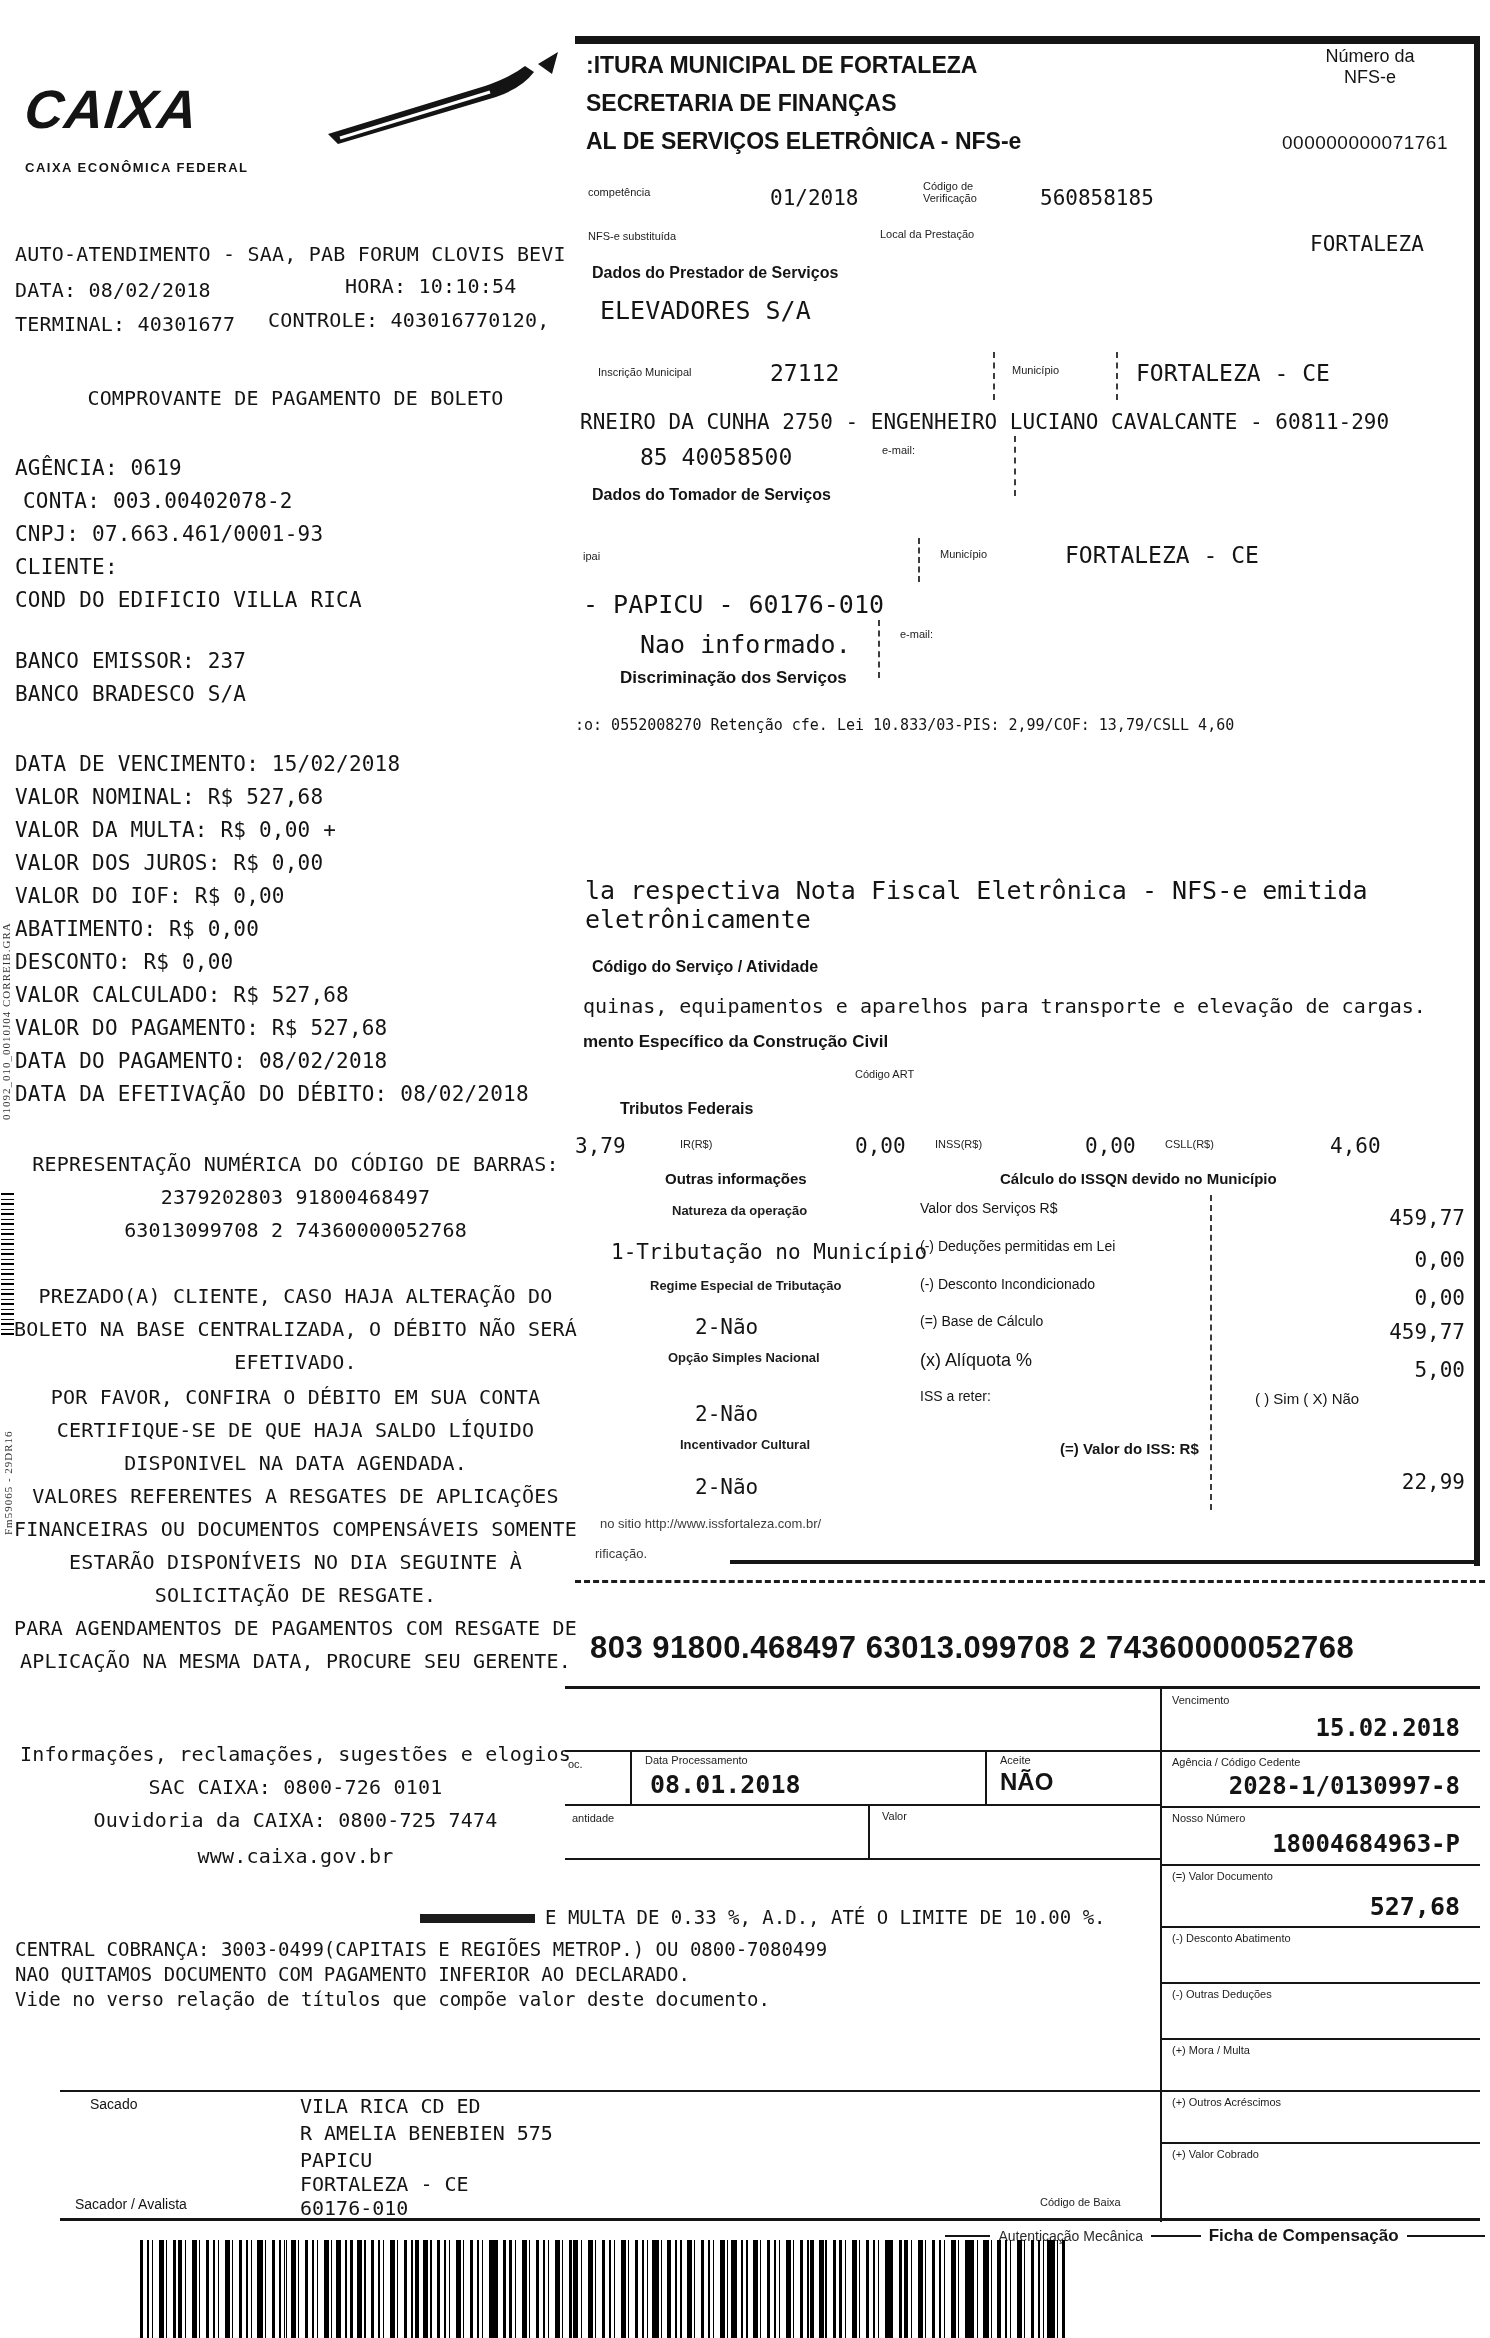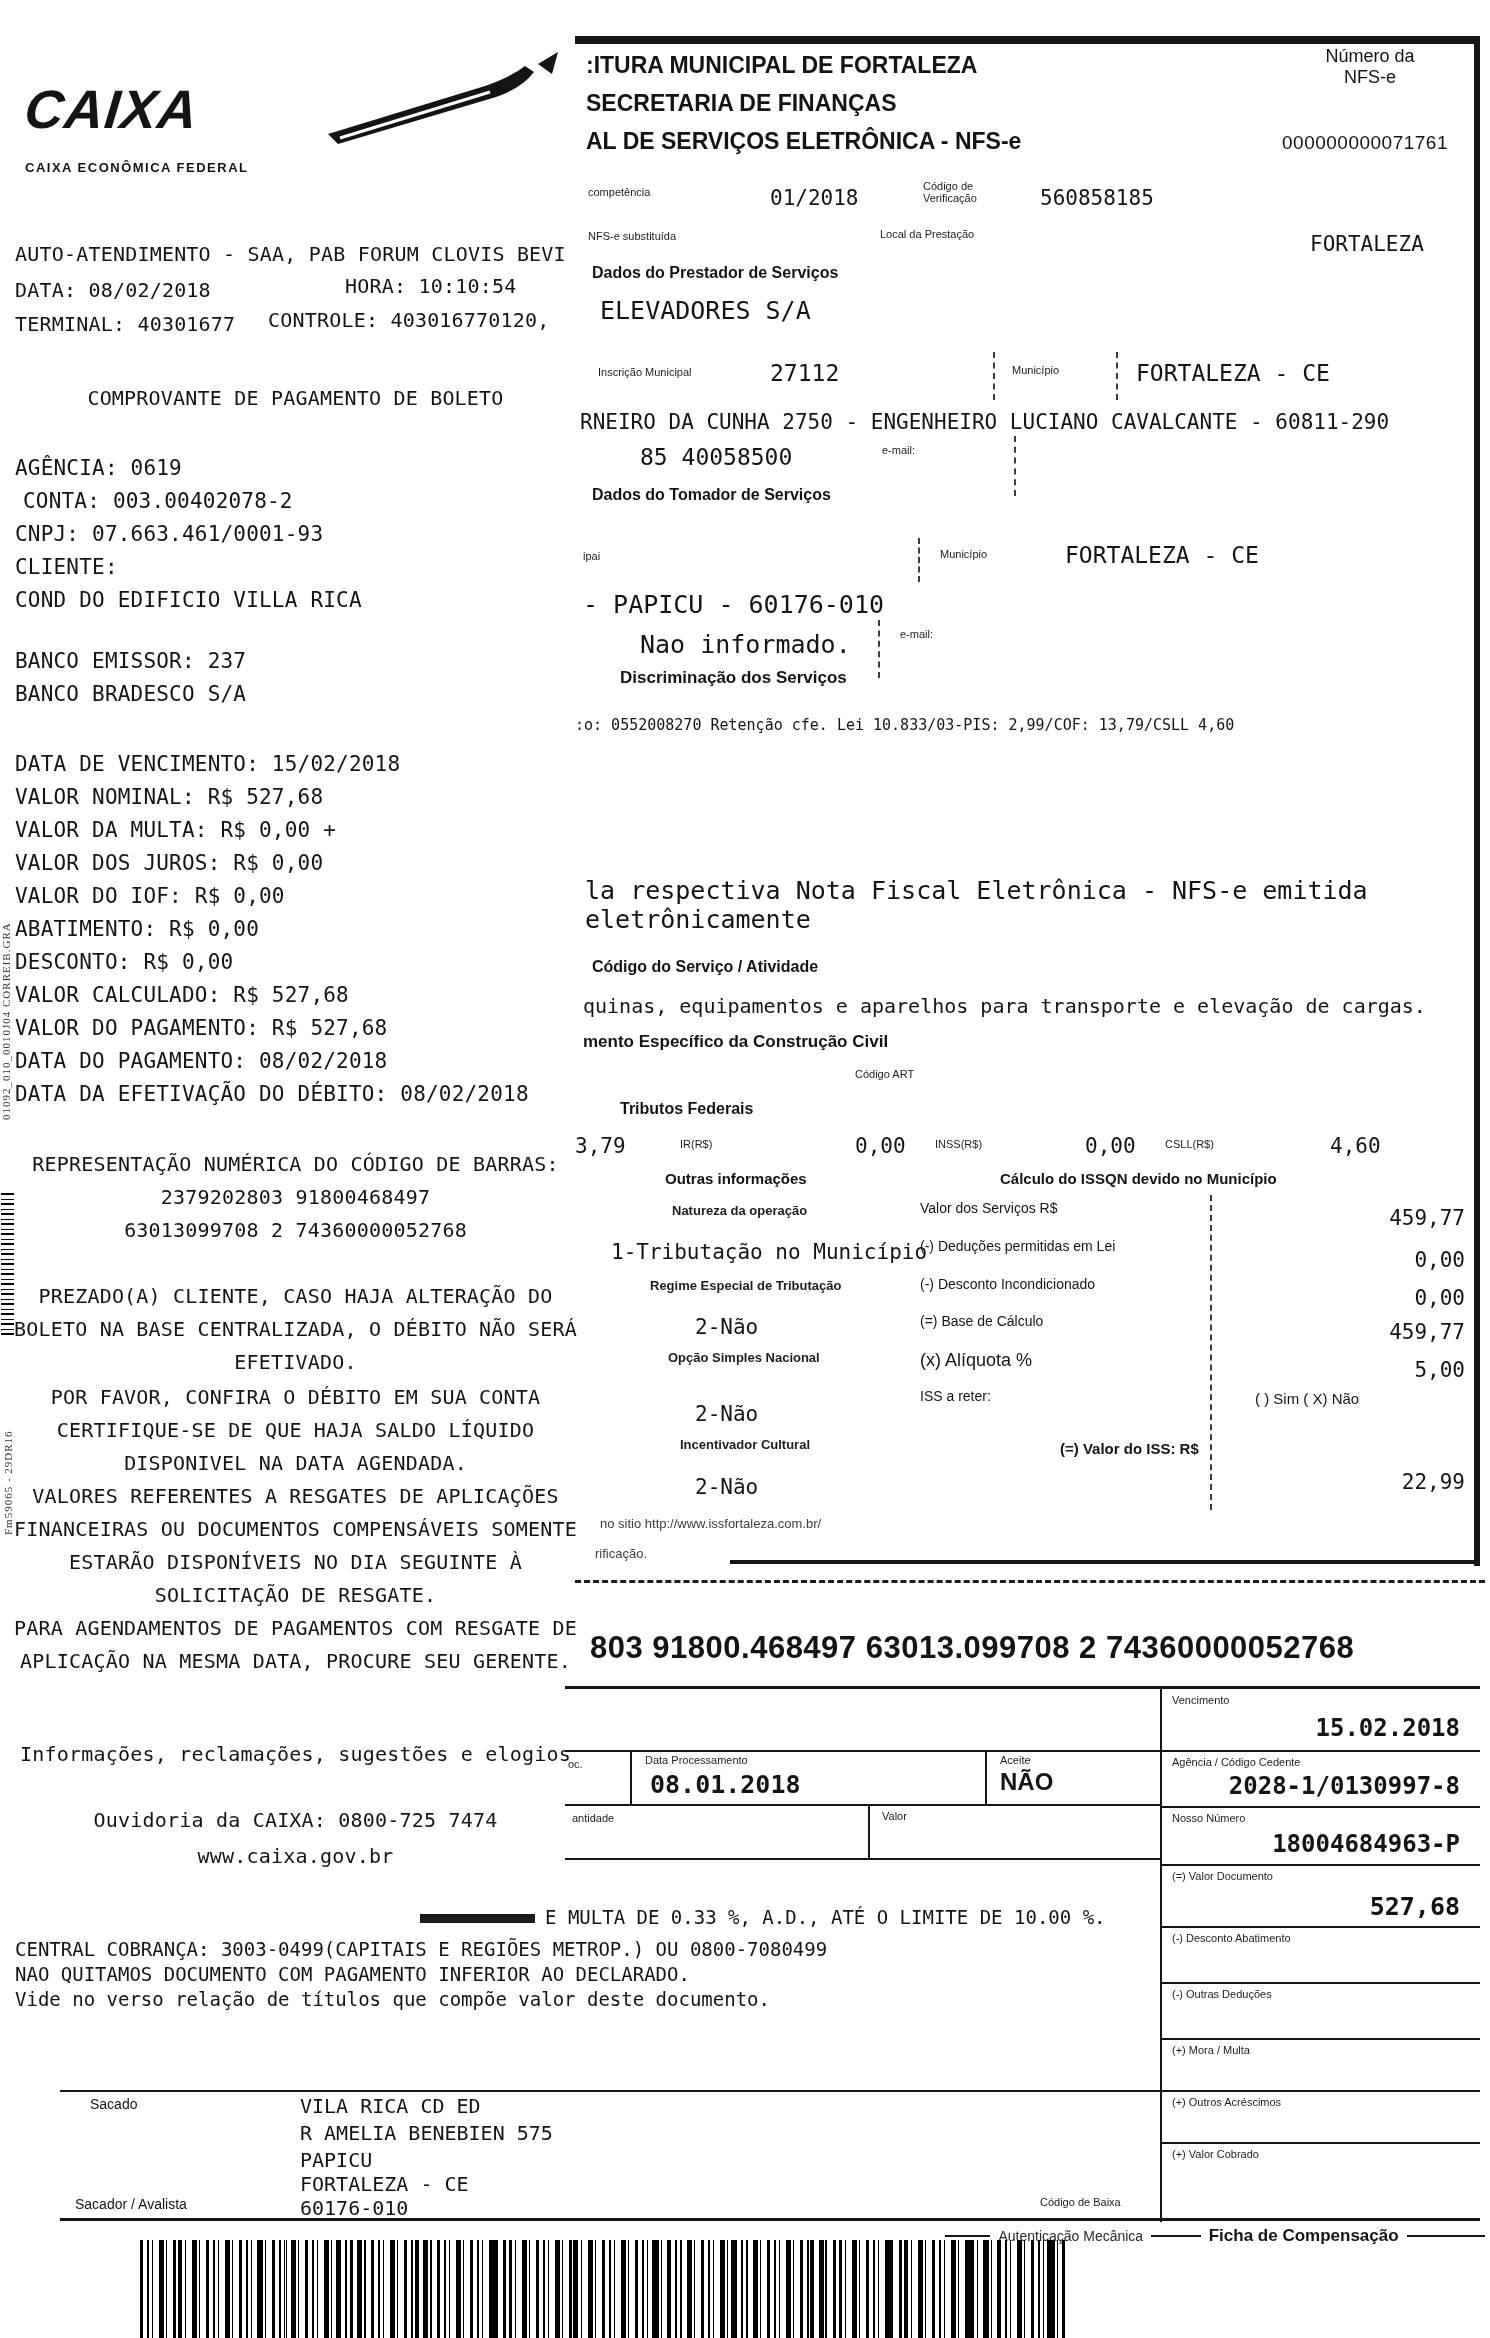--- a/index.html
+++ b/index.html
@@ -85,20 +85,21 @@
 CERTIFIQUE-SE DE QUE HAJA SALDO LÍQUIDO
 DISPONIVEL NA DATA AGENDADA.</div>
   <div class="abs mono rl c pre" style="left:8px;top:1480px;width:575px;">VALORES REFERENTES A RESGATES DE APLICAÇÕES
 FINANCEIRAS OU DOCUMENTOS COMPENSÁVEIS SOMENTE
 ESTARÃO DISPONÍVEIS NO DIA SEGUINTE À
 SOLICITAÇÃO DE RESGATE.</div>
   <div class="abs mono rl c pre" style="left:8px;top:1612px;width:575px;">PARA AGENDAMENTOS DE PAGAMENTOS COM RESGATE DE
 APLICAÇÃO NA MESMA DATA, PROCURE SEU GERENTE.</div>
 
   <div class="abs mono rl c" style="left:8px;top:1738px;width:575px;">Informações, reclamações, sugestões e elogios</div>
+  <div class="abs mono rl c" style="left:8px;top:1771px;width:575px;">SAC CAIXA: 0800-726 0101</div>
   <div class="abs mono rl c" style="left:8px;top:1804px;width:575px;">Ouvidoria da CAIXA: 0800-725 7474</div>
   <div class="abs mono rl c" style="left:8px;top:1840px;width:575px;">www.caixa.gov.br</div>
 
   <div class="abs mono" style="left:15px;top:1938px;font-size:19px;">CENTRAL COBRANÇA: 3003-0499(CAPITAIS E REGIÕES METROP.) OU 0800-7080499</div>
   <div class="abs mono" style="left:15px;top:1963px;font-size:19px;">NAO QUITAMOS DOCUMENTO COM PAGAMENTO INFERIOR AO DECLARADO.</div>
   <div class="abs mono" style="left:15px;top:1988px;font-size:19px;">Vide no verso relação de títulos que compõe valor deste documento.</div>
 
   <div class="abs vert-text" style="left:0px;top:700px;height:420px;">01092_010_0010J04 CORREIB.GRA</div>
   <div class="abs barcode-mini" style="left:1px;top:1190px;width:13px;height:145px;"></div>
   <div class="abs vert-text" style="left:2px;top:1365px;height:170px;">Fm59065 - 29DR16</div>

